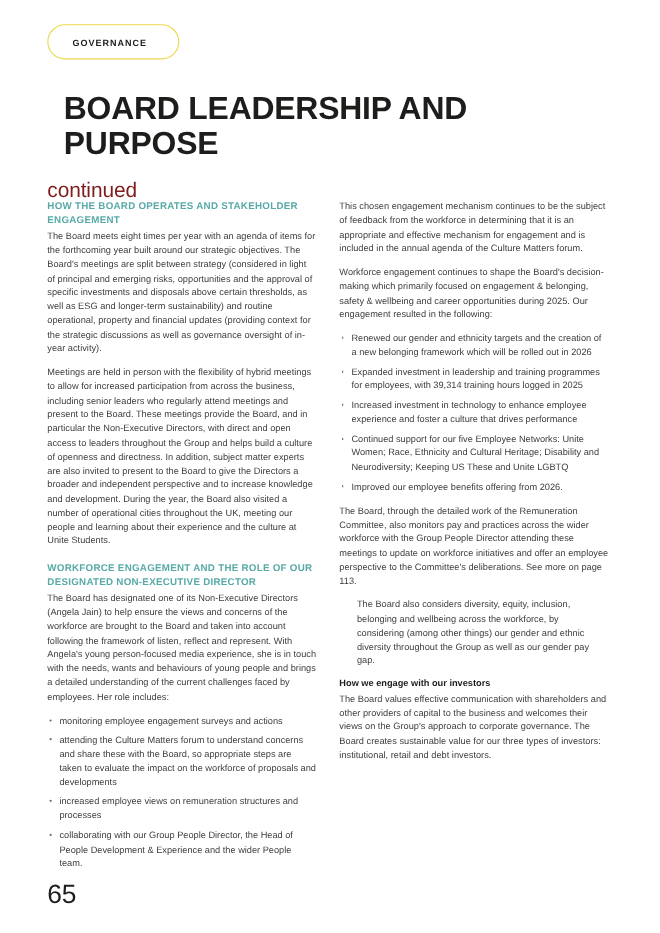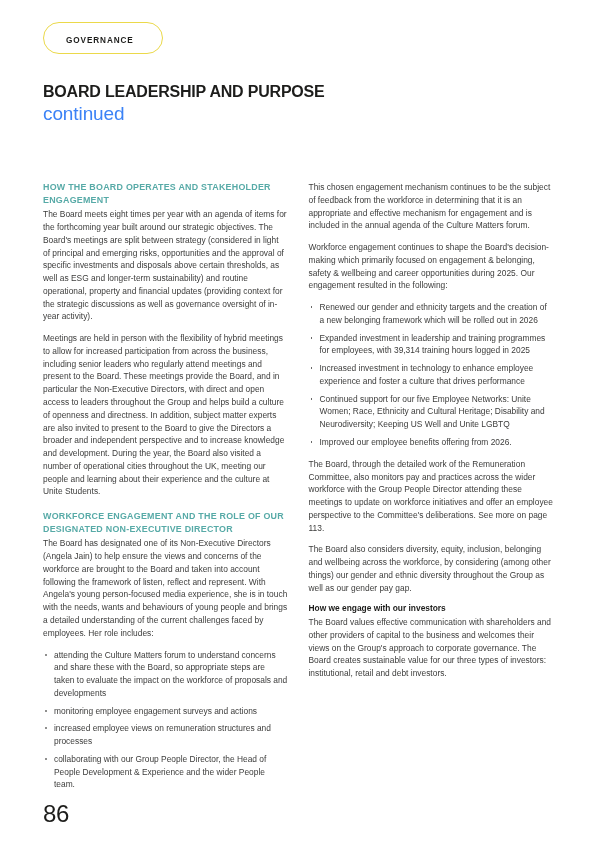--- a/index.html
+++ b/index.html
@@ -45,31 +45,31 @@
     color: #1d1d1b;
     text-transform: uppercase;
     line-height: 1;
     display: inline-block;
   }
 
   .title-block {
     margin-top: 29px;
   }
   .title-main {
-    font-size: 16px;
+    font-size: 29px;
     font-weight: bold;
     color: #1d1d1b;
     letter-spacing: -0.2px;
     line-height: 1.12;
-    margin: 0;
+    margin: 15px;
   }
   .title-sub {
     font-size: 19px;
     font-weight: normal;
-    color: #3b82f6;
+    color: #7f1d1d;
     line-height: 1.2;
     margin: 2px 0 0 0;
     letter-spacing: -0.1px;
   }
 
   
   .columns {
     position: absolute;
     left: 43px;
     top: 181px;
@@ -103,20 +103,21 @@
   }
   p.body {
     font-size: 8.4px;
     line-height: 1.52;
     color: #3c3c3b;
     margin: 0 0 9px 0;
     letter-spacing: 0.01px;
   }
   p.body.tight {
     margin-bottom: 0;
+    margin-left: 16px;
   }
 
   ul.bullets {
     list-style: none;
     margin: 0 0 9px 0;
     padding: 0;
   }
   ul.bullets li {
     position: relative;
     padding-left: 11px;
@@ -197,45 +198,45 @@
 
     <div class="col">
       <h3 class="sec-head">HOW THE BOARD OPERATES AND STAKEHOLDER ENGAGEMENT</h3>
       <p class="body">The Board meets eight times per year with an agenda of items for the forthcoming year built around our strategic objectives. The Board's meetings are split between strategy (considered in light of principal and emerging risks, opportunities and the approval of specific investments and disposals above certain thresholds, as well as ESG and longer-term sustainability) and routine operational, property and financial updates (providing context for the strategic discussions as well as governance oversight of in-year activity).</p>
       <p class="body">Meetings are held in person with the flexibility of hybrid meetings to allow for increased participation from across the business, including senior leaders who regularly attend meetings and present to the Board. These meetings provide the Board, and in particular the Non-Executive Directors, with direct and open access to leaders throughout the Group and helps build a culture of openness and directness. In addition, subject matter experts are also invited to present to the Board to give the Directors a broader and independent perspective and to increase knowledge and development. During the year, the Board also visited a number of operational cities throughout the UK, meeting our people and learning about their experience and the culture at Unite Students.</p>
 
       <h3 class="sec-head spaced">WORKFORCE ENGAGEMENT AND THE ROLE OF OUR DESIGNATED NON-EXECUTIVE DIRECTOR</h3>
       <p class="body">The Board has designated one of its Non-Executive Directors (Angela Jain) to help ensure the views and concerns of the workforce are brought to the Board and taken into account following the framework of listen, reflect and represent. With Angela's young person-focused media experience, she is in touch with the needs, wants and behaviours of young people and brings a detailed understanding of the current challenges faced by employees. Her role includes:</p>
 
       <ul class="bullets round">
+        <li>monitoring employee engagement surveys and actions</li>
         <li>attending the Culture Matters forum to understand concerns and share these with the Board, so appropriate steps are taken to evaluate the impact on the workforce of proposals and developments</li>
-        <li>monitoring employee engagement surveys and actions</li>
         <li>increased employee views on remuneration structures and processes</li>
         <li>collaborating with our Group People Director, the Head of People Development &amp; Experience and the wider People team.</li>
       </ul>
     </div>
 
     <div class="col">
       <p class="body">This chosen engagement mechanism continues to be the subject of feedback from the workforce in determining that it is an appropriate and effective mechanism for engagement and is included in the annual agenda of the Culture Matters forum.</p>
       <p class="body">Workforce engagement continues to shape the Board's decision-making which primarily focused on engagement &amp; belonging, safety &amp; wellbeing and career opportunities during 2025. Our engagement resulted in the following:</p>
 
       <ul class="bullets">
         <li>Renewed our gender and ethnicity targets and the creation of a new belonging framework which will be rolled out in 2026</li>
         <li>Expanded investment in leadership and training programmes for employees, with 39,314 training hours logged in 2025</li>
         <li>Increased investment in technology to enhance employee experience and foster a culture that drives performance</li>
-        <li>Continued support for our five Employee Networks: Unite Women; Race, Ethnicity and Cultural Heritage; Disability and Neurodiversity; Keeping US Well and Unite LGBTQ</li>
+        <li>Continued support for our five Employee Networks: Unite Women; Race, Ethnicity and Cultural Heritage; Disability and Neurodiversity; Keeping US These and Unite LGBTQ</li>
         <li>Improved our employee benefits offering from 2026.</li>
       </ul>
 
       <p class="body">The Board, through the detailed work of the Remuneration Committee, also monitors pay and practices across the wider workforce with the Group People Director attending these meetings to update on workforce initiatives and offer an employee perspective to the Committee's deliberations. See more on page 113.</p>
       <p class="body tight">The Board also considers diversity, equity, inclusion, belonging and wellbeing across the workforce, by considering (among other things) our gender and ethnic diversity throughout the Group as well as our gender pay gap.</p>
 
       <h4 class="sub-head">How we engage with our investors</h4>
       <p class="body">The Board values effective communication with shareholders and other providers of capital to the business and welcomes their views on the Group's approach to corporate governance. The Board creates sustainable value for our three types of investors: institutional, retail and debt investors.</p>
     </div>
 
   </div>
 
   <div class="footer">
-    <div class="folio">86</div>
+    <div class="folio">65</div>
   </div>
 
 </div>
 
 </body></html>

